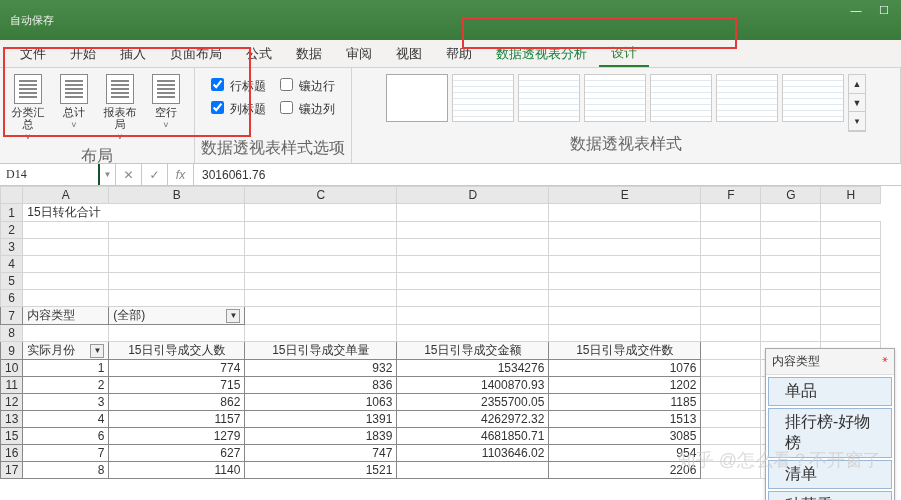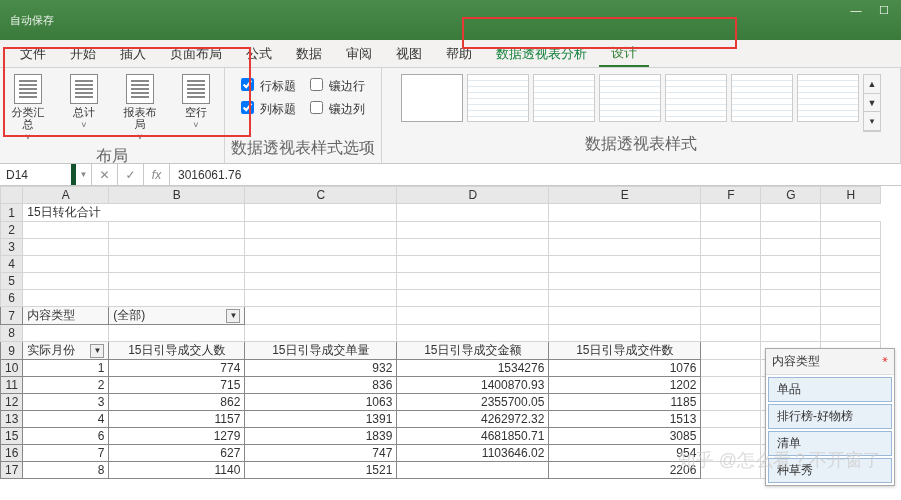--- a/index.html
+++ b/index.html
@@ -14,21 +14,21 @@
 
 .menutabs { height: 28px; background: #f3f2f1; border-bottom: 1px solid #d4d4d4; display: flex; align-items: stretch; padding-left: 8px; }
 .menutab { padding: 6px 12px; font-size: 13px; color: #333; cursor: pointer; display: flex; align-items: center; }
 .menutab.active { color: #2e7d32; border-bottom: 2px solid #2e7d32; font-weight: 500; }
 .menutab.green { color: #15803d; }
 
 
 .ribbon { height: 96px; background: #f5f5f5; border-bottom: 1px solid #c8c8c8; display: flex; position: relative; }
 .ribbon-group { border-right: 1px solid #d4d4d4; padding: 4px 6px 2px; display: flex; flex-direction: column; align-items: center; }
 .ribbon-group-label { font-size: 16px; color: #666; margin-top: auto; padding: 2px 0; }
-.ribbon-btns { display: flex; gap: 12px; flex: 1; }
+.ribbon-btns { display: flex; gap: 2px; flex: 1; }
 .ribbon-btn { width: 44px; display: flex; flex-direction: column; align-items: center; gap: 2px; padding: 2px; cursor: pointer; }
 .ribbon-icon { width: 28px; height: 30px; border: 1px solid #888; background: #fff; position: relative; }
 .ribbon-icon::before, .ribbon-icon::after { content: ""; position: absolute; background: #888; }
 .ribbon-icon::before { top: 5px; left: 4px; right: 4px; height: 2px; box-shadow: 0 4px 0 #888, 0 8px 0 #888, 0 12px 0 #888, 0 16px 0 #888; }
 .ribbon-btn-label { font-size: 11px; line-height: 12px; text-align: center; }
 .ribbon-btn-drop { font-size: 9px; color: #666; }
 
 .checks { padding: 6px 8px; display: grid; grid-template-columns: auto auto; gap: 6px 14px; align-content: start; }
 .check-item { display: flex; align-items: flex-start; gap: 6px; font-size: 12px; }
 .check-item input { width: 13px; height: 13px; }
@@ -39,21 +39,21 @@
 .style-thumb:first-child { background: #fff; border: 1px solid #aaa; }
 .styles-scroll { width: 18px; display: flex; flex-direction: column; border: 1px solid #ccc; }
 .styles-scroll span { flex: 1; text-align: center; font-size: 9px; cursor: pointer; border-bottom: 1px solid #ccc; display: flex; align-items: center; justify-content: center; }
 
 
 .redbox1 { position: absolute; border: 2px solid #e53935; pointer-events: none; top: 47px; left: 3px; width: 248px; height: 90px; }
 .redbox2 { position: absolute; border: 2px solid #e53935; pointer-events: none; top: 17px; left: 462px; width: 275px; height: 32px; }
 
 
 .namebox-row { height: 22px; display: flex; align-items: stretch; border-bottom: 1px solid #c8c8c8; background: #fff; }
-.namebox { width: 76px; border-right: 5px solid #14532d; padding: 2px 6px; display: flex; align-items: center; }
+.namebox { width: 100px; border-right: 2px solid #14532d; padding: 2px 6px; display: flex; align-items: center; font-family: Liberation Serif, serif; }
 .namebox-drop { width: 16px; border-right: 1px solid #c8c8c8; text-align: center; font-size: 8px; color: #888; display: flex; align-items: center; justify-content: center; cursor: pointer; }
 .fbar-btn { width: 26px; border-right: 1px solid #c8c8c8; display: flex; align-items: center; justify-content: center; color: #888; cursor: pointer; }
 .fx { font-style: italic; font-size: 12px; }
 .formula-input { flex: 1; padding: 2px 8px; display: flex; align-items: center; }
 
 
 .grid-wrap { position: relative; }
 .grid { border-collapse: collapse; table-layout: fixed; }
 .grid th, .grid td { border: 1px solid #d4d4d4; height: 17px; font-size: 12px; padding: 0 4px; background: #fff; }
 .grid th { background: #e8e8e8; font-weight: normal; text-align: center; }
@@ -64,21 +64,21 @@
 .grid td.left { text-align: left; }
 .pivothdr td { border: 1px solid #888; background: #f8f8f8; font-weight: 500; text-align: center; }
 .pivotdata td { border: 1px solid #888; }
 .selcell { outline: 2px solid #217346; outline-offset: -1px; position: relative; }
 .filter-btn { float: right; width: 14px; height: 14px; border: 1px solid #999; background: #f0f0f0; font-size: 8px; line-height: 12px; text-align: center; }
 .dropdown-cell { display: flex; justify-content: space-between; align-items: center; }
 
 
 .slicer { position: absolute; right: 6px; top: 348px; width: 130px; border: 1px solid #aaa; background: #fff; box-shadow: 0 1px 3px rgba(0,0,0,0.2); }
 .slicer-hdr { padding: 4px 6px; font-size: 12px; font-weight: 500; display: flex; justify-content: space-between; background: #f4f4f4; border-bottom: 1px solid #ddd; }
-.slicer-item { padding: 3px 8px; margin: 2px; border: 1px solid #9cb8d8; background: #e8f0f8; cursor: pointer; font-size: 12px; }
+.slicer-item { padding: 3px 16px; margin: 2px; border: 1px solid #9cb8d8; background: #e8f0f8; cursor: pointer; font-size: 16px; }
 
 
 .watermark { position: absolute; right: 20px; bottom: 28px; font-size: 18px; color: #ccc; opacity: 0.7; pointer-events: none; }
 </style>
 </head>
 <body>
 
 <div class="titlebar">
   <span class="titlebar-left">自动保存</span>
   <div class="window-controls">

